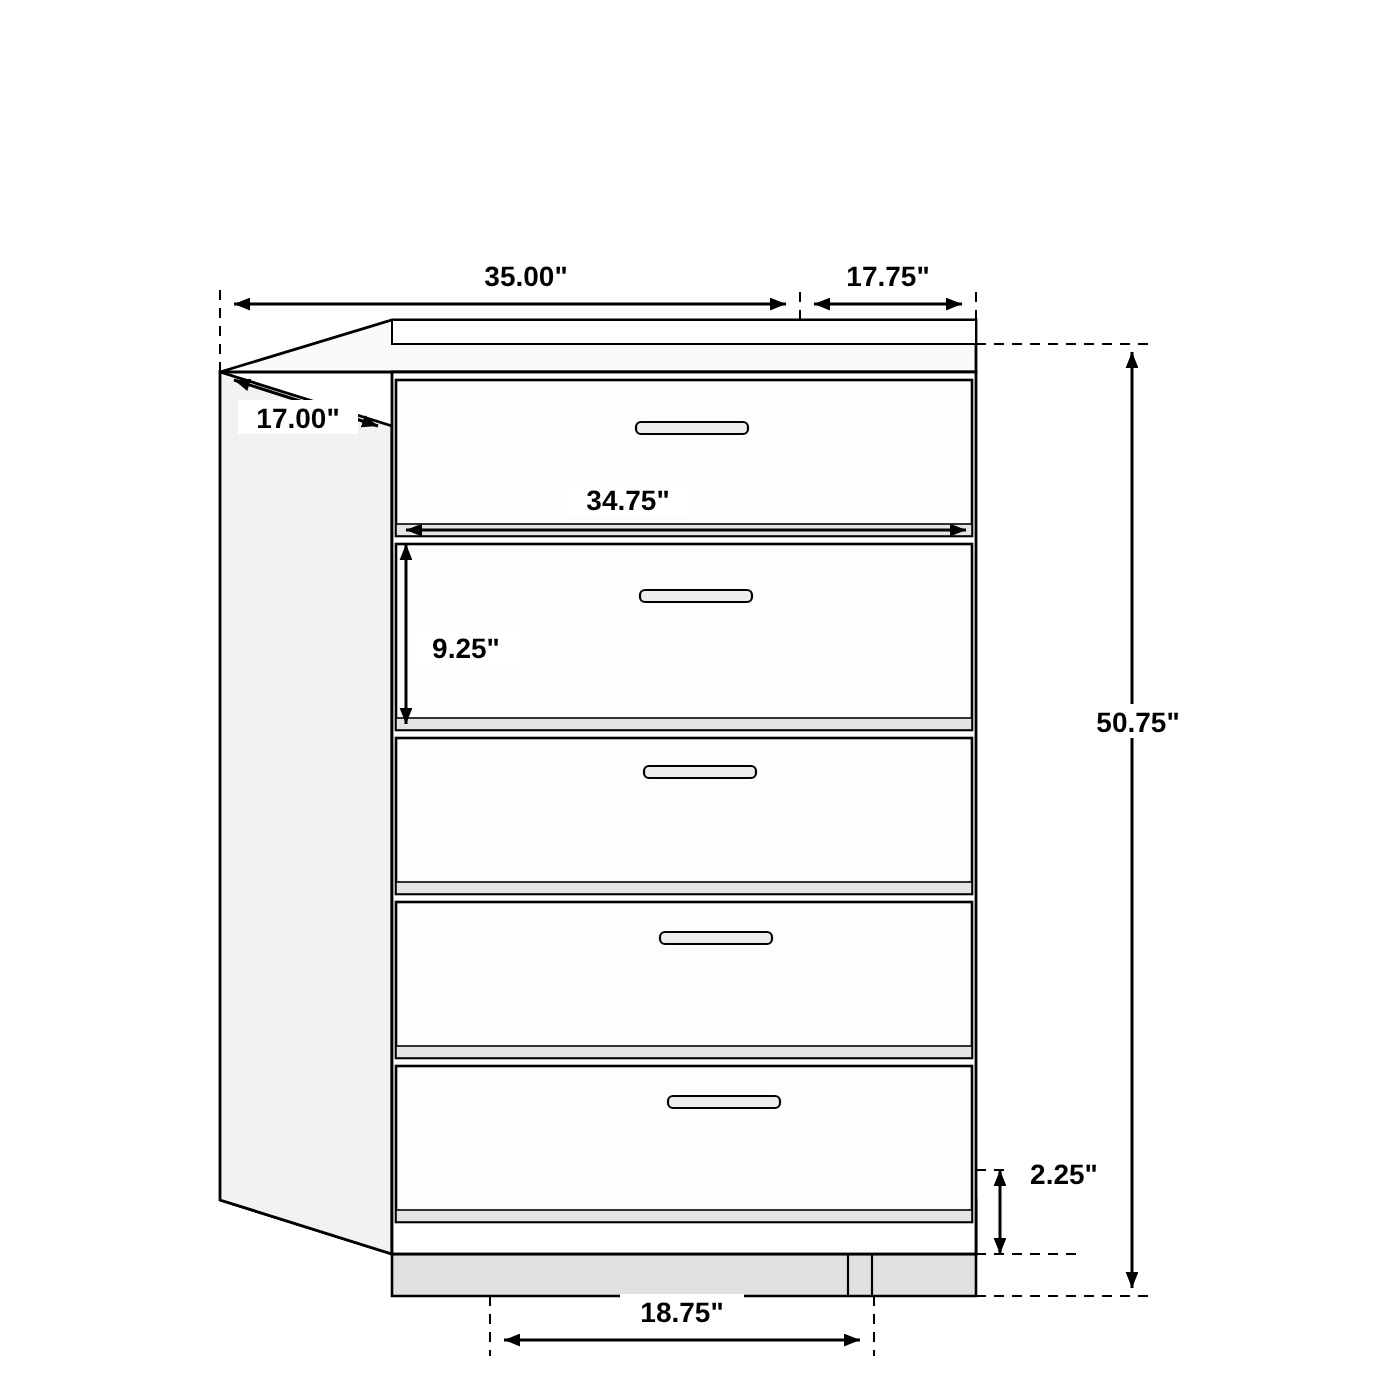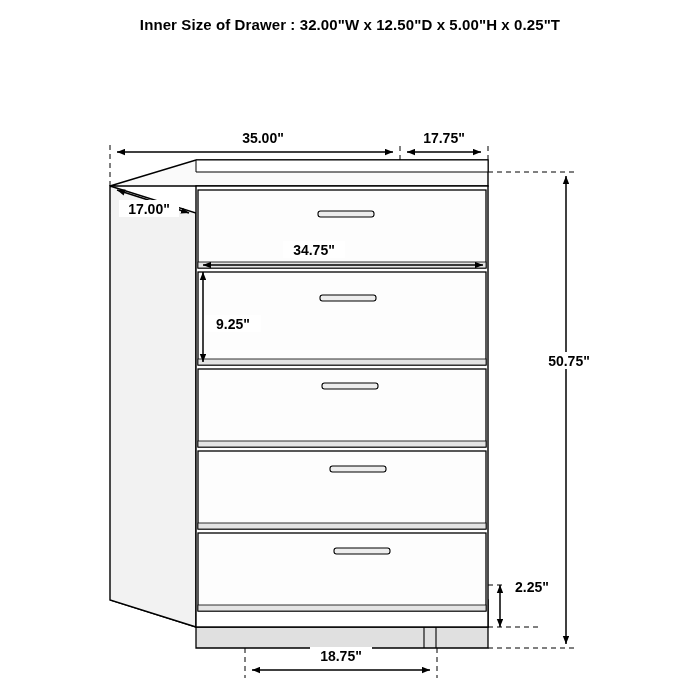--- a/index.html
+++ b/index.html
@@ -41,21 +41,20 @@
     font-size: 14px;
     font-weight: bold;
     fill: #000;
   }
 </style>
 </head>
 <body>
 
 <div id="stage">
 
-  <div id="title">Inner Size of Drawer : 32.00"W x 12.50"D x 5.00"H x 0.25"T</div>
 
   <svg id="diagram" width="700" height="700" viewBox="0 0 700 700">
 
     <defs>
       <marker id="arrR" markerWidth="9" markerHeight="9" refX="8" refY="3.2" orient="auto" markerUnits="userSpaceOnUse">
         <path d="M0,0 L8,3.2 L0,6.4 z" fill="#000"></path>
       </marker>
       <marker id="arrL" markerWidth="9" markerHeight="9" refX="0" refY="3.2" orient="auto" markerUnits="userSpaceOnUse">
         <path d="M8,0 L0,3.2 L8,6.4 z" fill="#000"></path>
       </marker>

